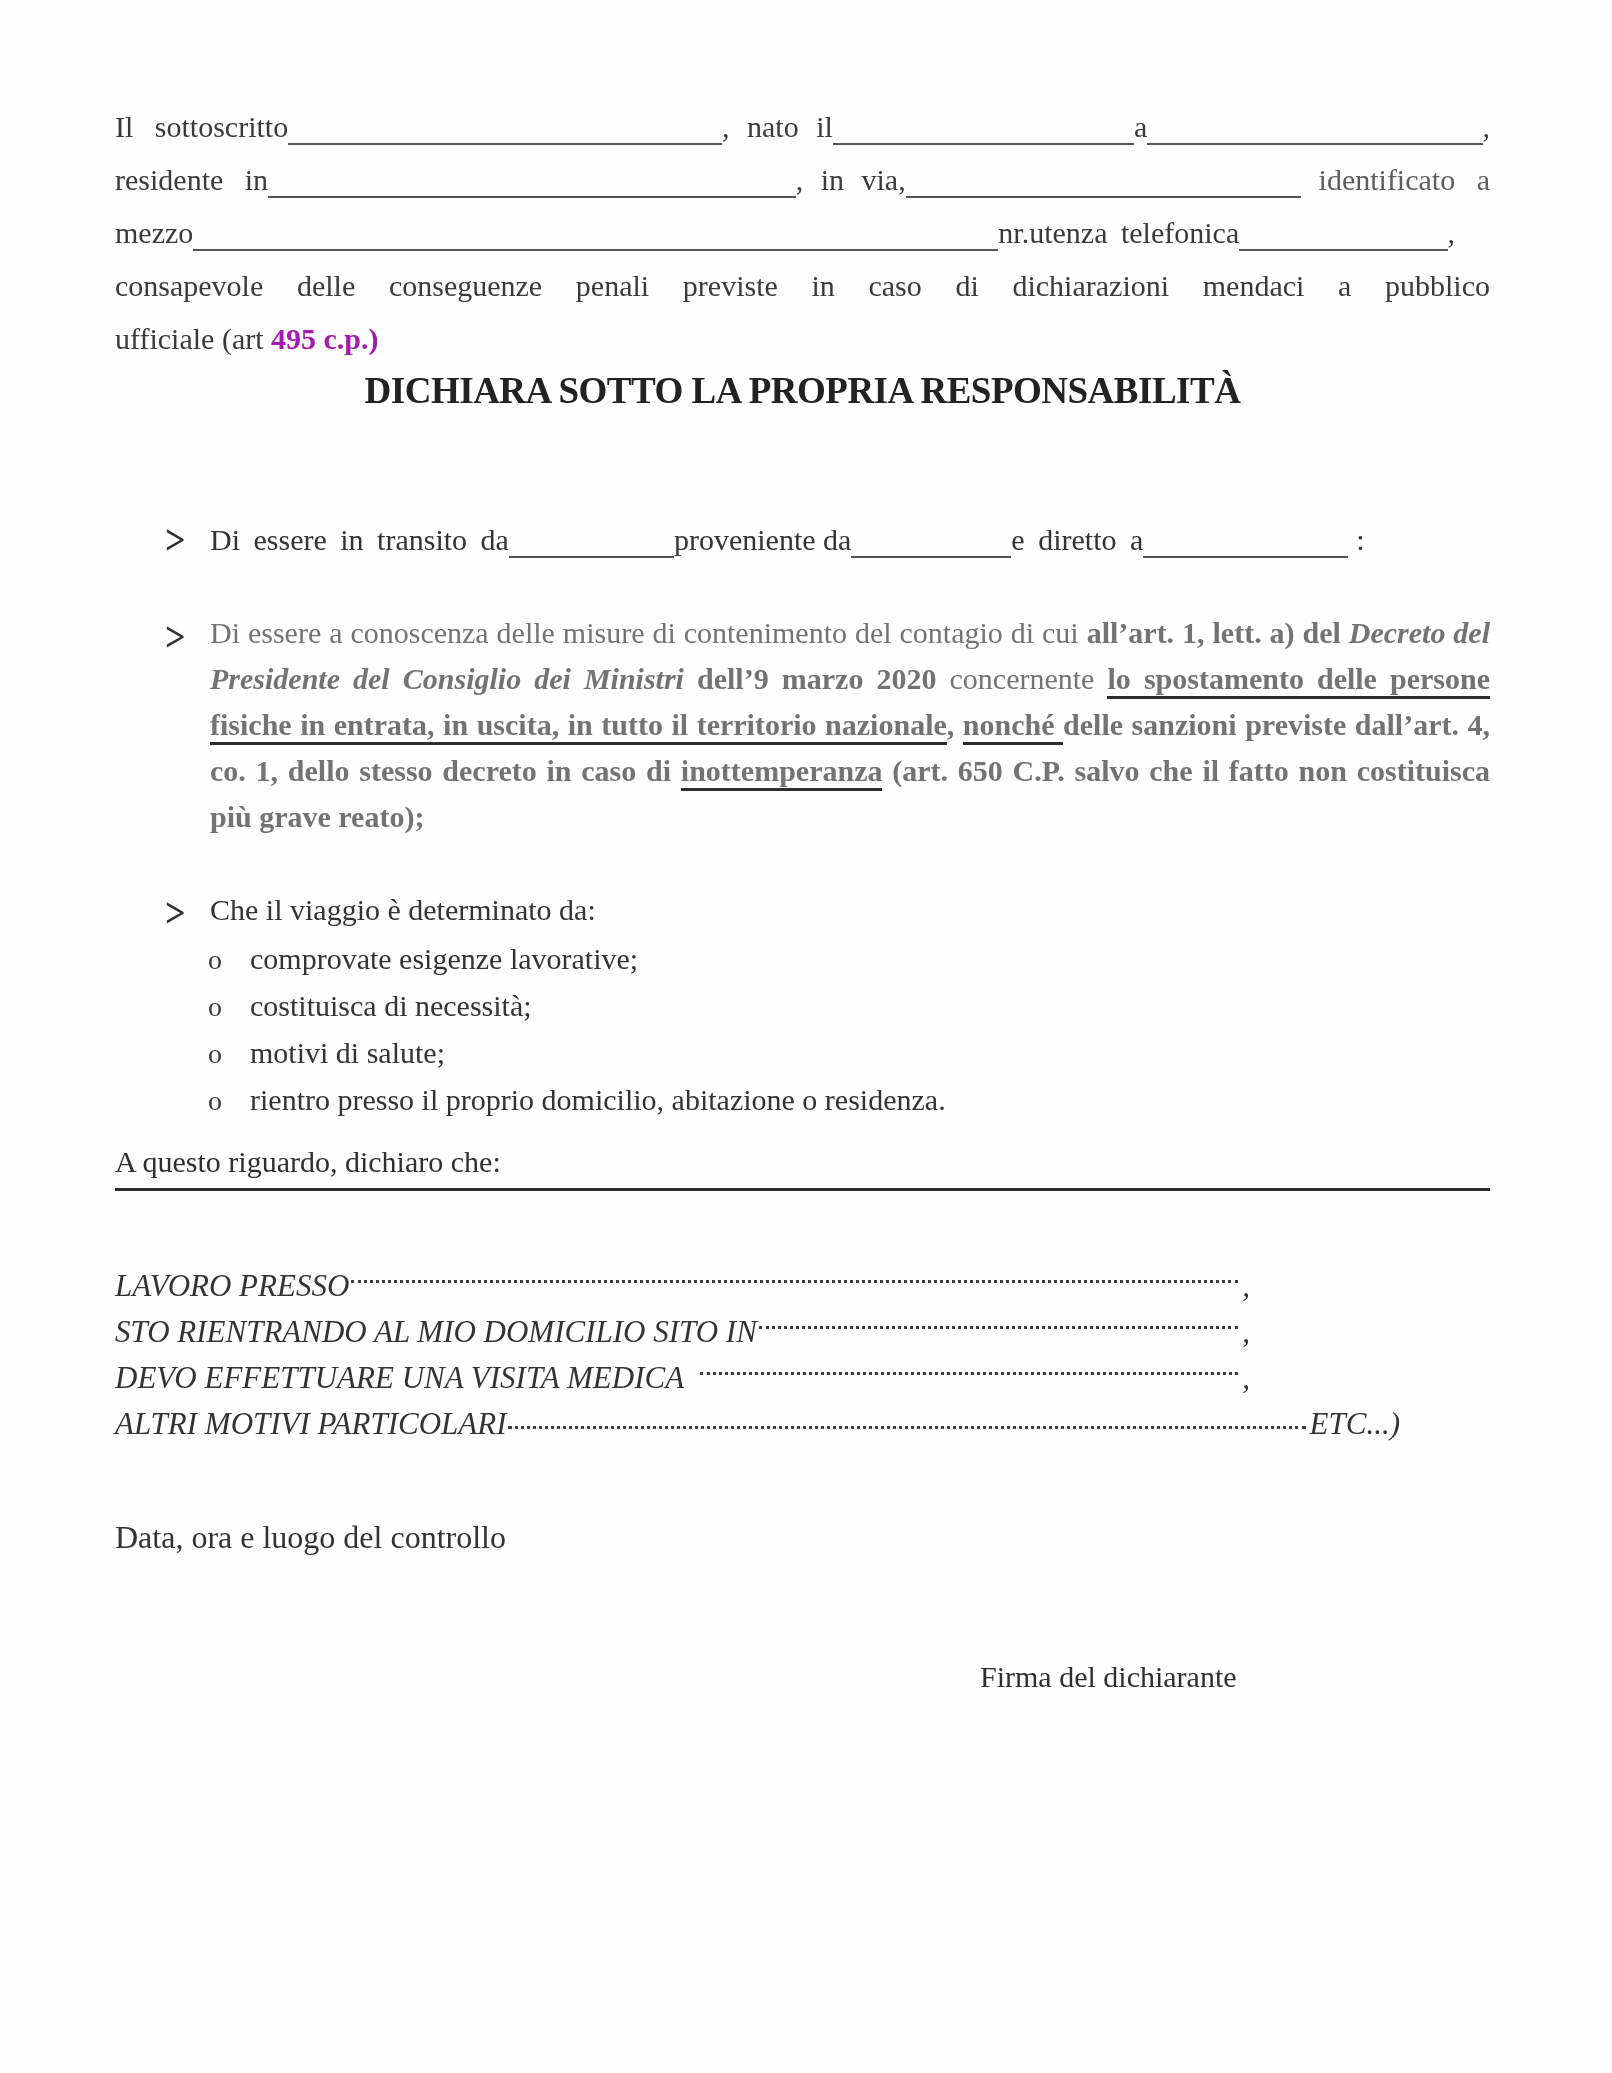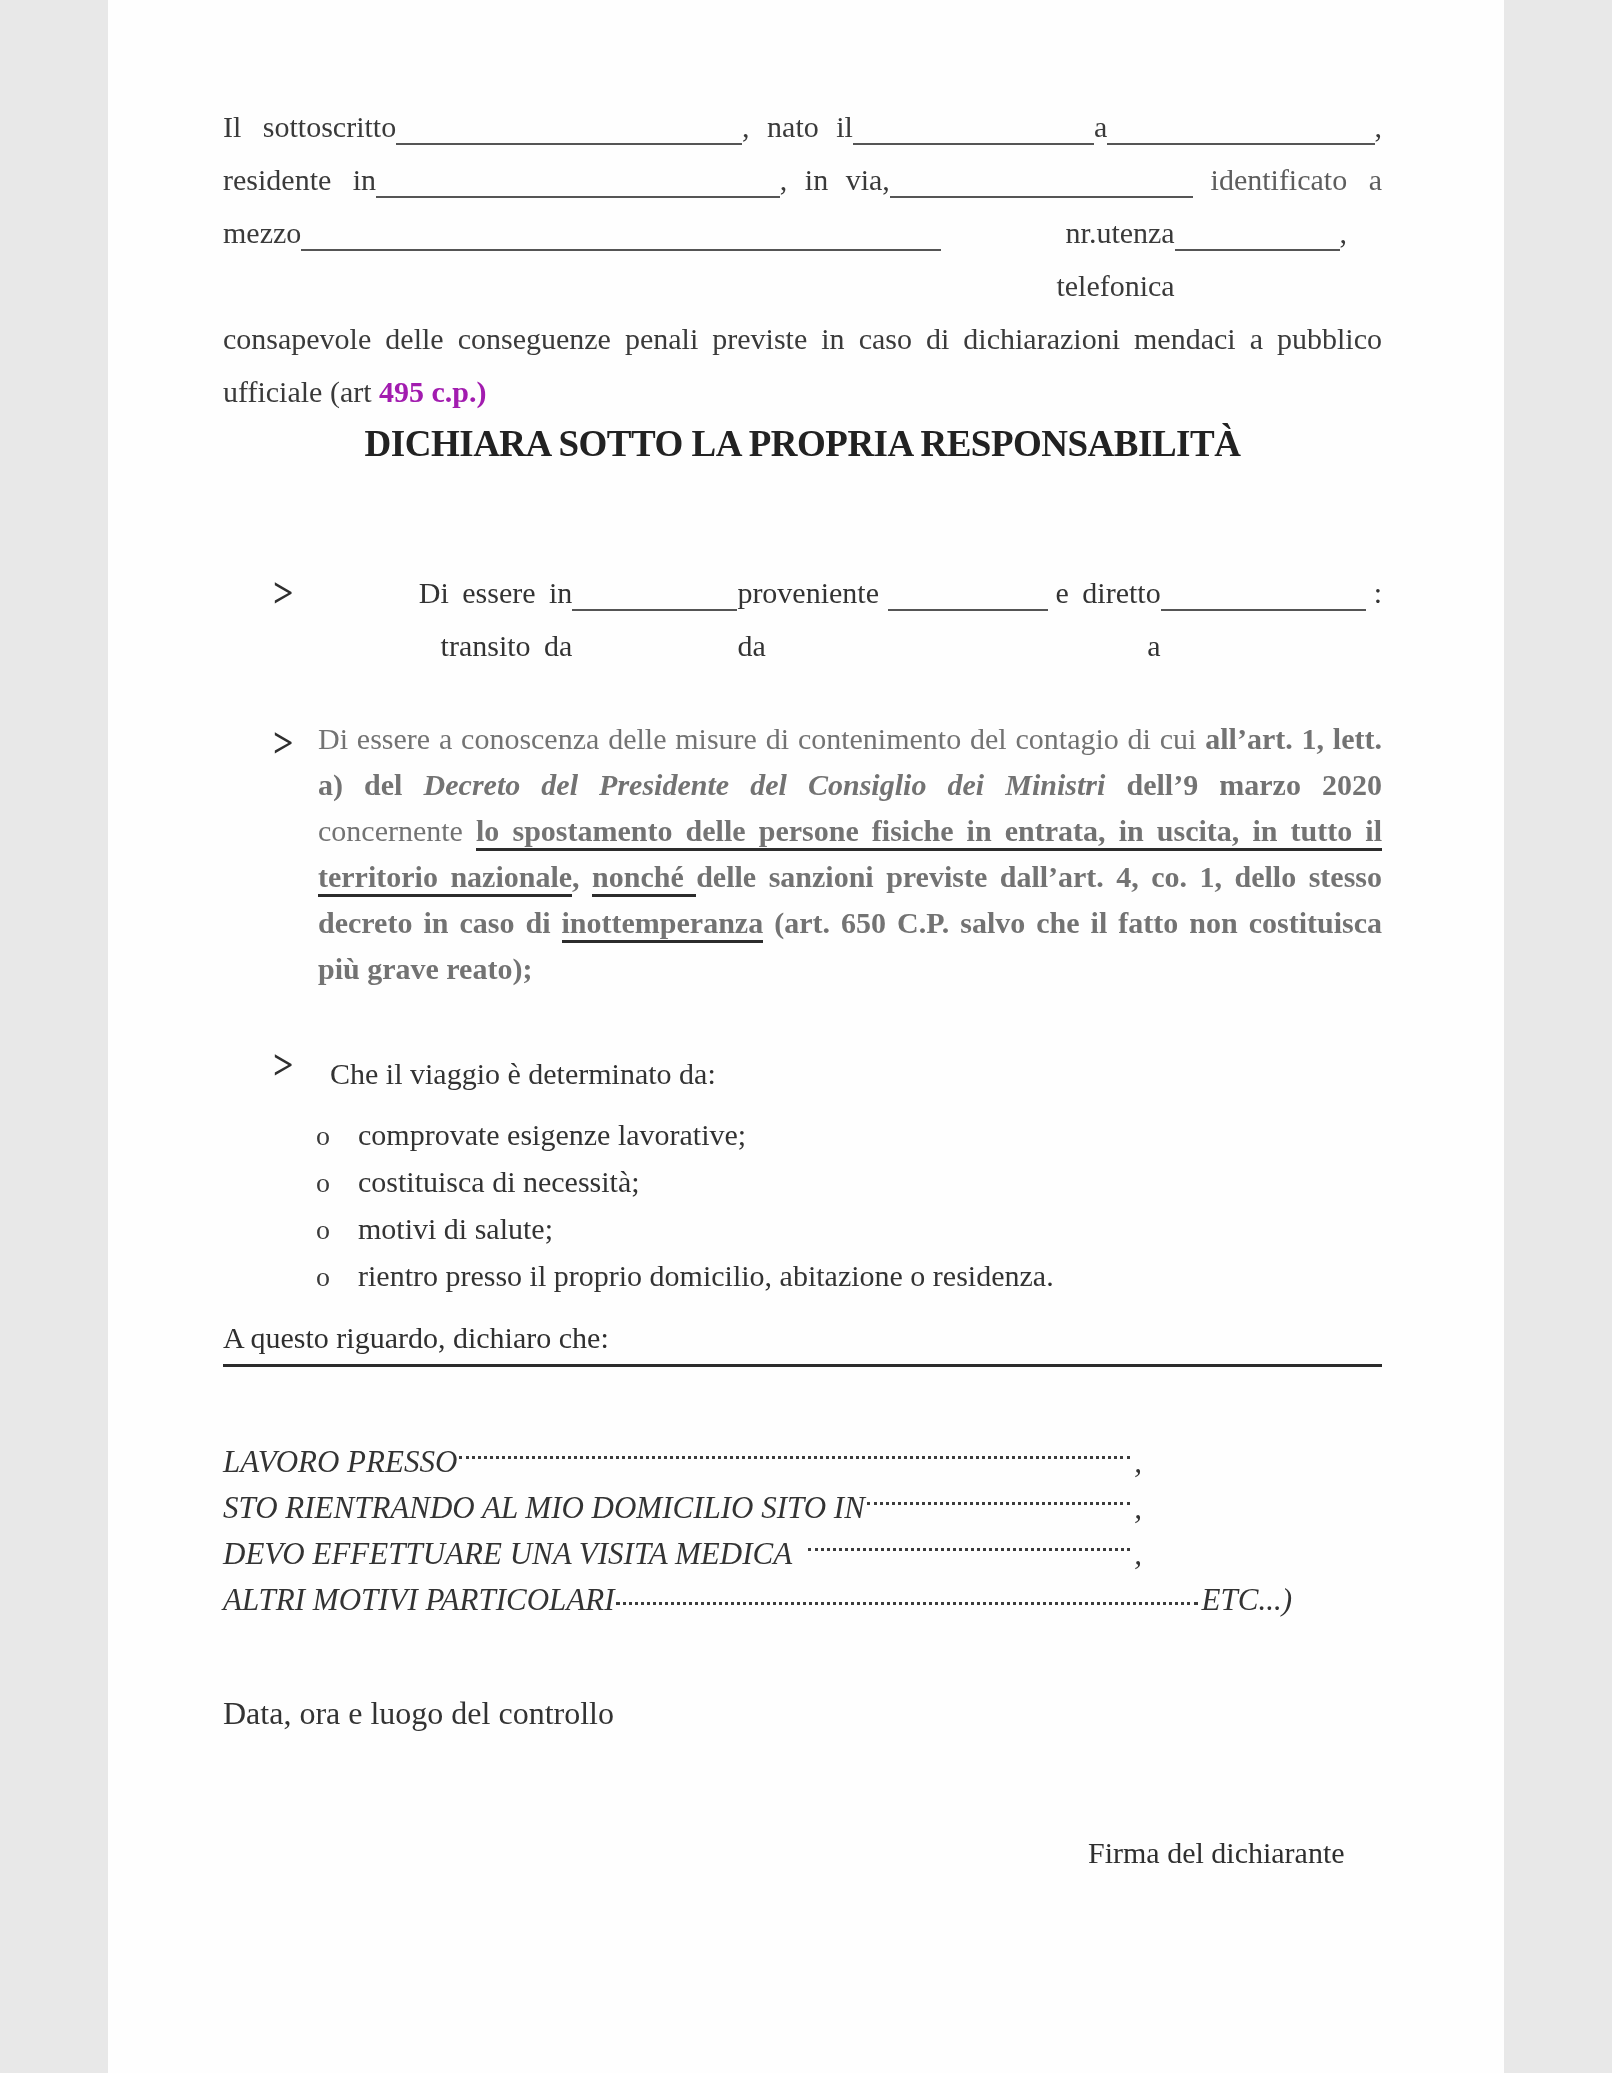--- a/index.html
+++ b/index.html
@@ -1,18 +1,18 @@
 <!DOCTYPE html>
 <html><head>
 <meta charset="utf-8">
 <style>
   html,body{margin:0;padding:0;background:#e8e8e8;}
   .page{
     position:relative;
-    width:1396px;height:2073px;
+    width:1612px;height:2073px;
     margin:0 auto;
     background:#fefefe;
     box-sizing:border-box;
     padding:100px 122px 0 115px;
     font-family:"Liberation Serif", serif;
     color:#333;
     overflow:hidden;
   }
   
   .intro-line{
@@ -53,21 +53,21 @@
   }
   .b2{margin-top:44px;}
   .b2 .para{
     flex:1;font-size:30px;line-height:46px;color:#737373;
     text-align:justify;margin:0;
   }
   .seg-b{font-weight:bold;}
   .seg-bi{font-weight:bold;font-style:italic;}
   .seg-bu{font-weight:bold;border-bottom:3px solid #2c2c2c;padding-bottom:1px;}
   .b3{margin-top:46px;}
-  .b3 .lead{font-size:30px;line-height:48px;color:#333;margin:12px;}
+  .b3 .lead{font-size:30px;line-height:48px;color:#333;margin:0;}
   .sub-list{margin-top:2px;}
   .sub-item{
     display:flex;align-items:baseline;
     font-size:30px;line-height:46px;color:#333;
     padding-left:93px;
   }
   .circle-marker{
     flex:0 0 42px;font-size:28px;color:#3a3a3a;
   }
   

